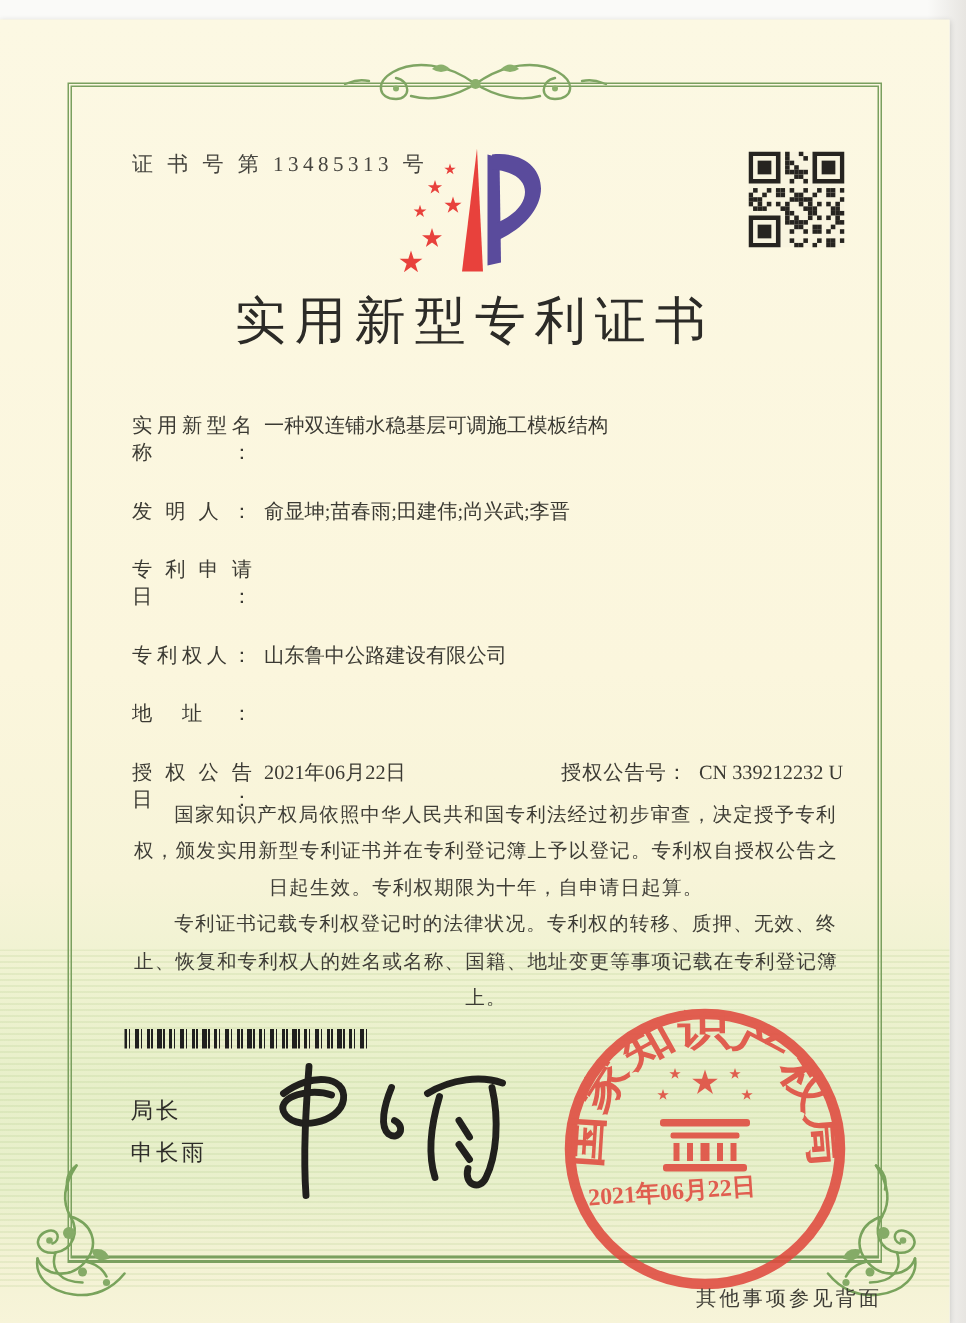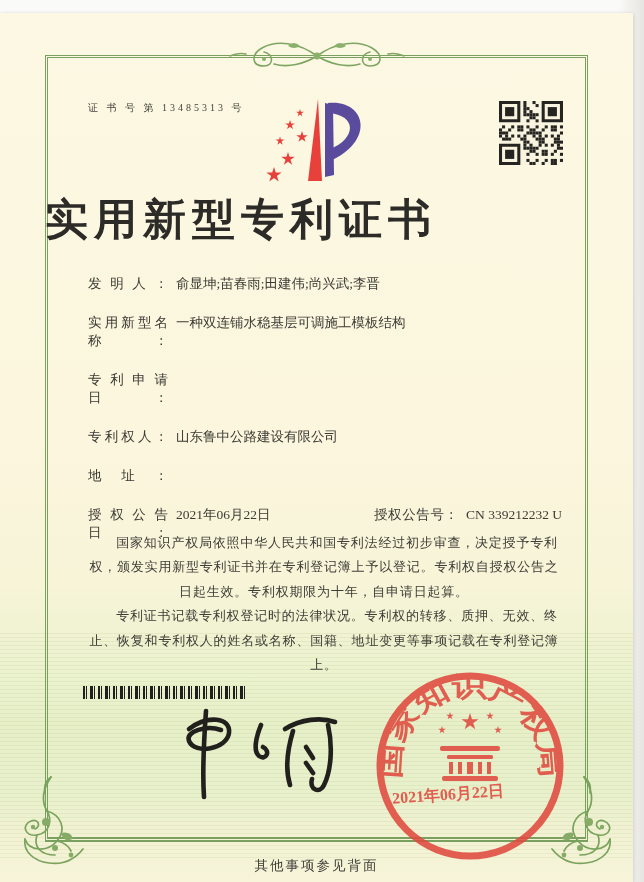--- a/index.html
+++ b/index.html
@@ -12,26 +12,26 @@
              linear-gradient(180deg,
                #fcf8e3 0%, #fbf6dd 50%, #f7f4d8 66%,
                #eef2d0 74%, #e7efc9 82%, #e9f0cc 90%,
                #f3f2d4 95%, #f7f4d9 100%);
            box-shadow:0 1px 4px rgba(0,0,0,.18); }
   .guilloche { position:absolute; left:0; top:620px; width:633px; height:225px;
            background:repeating-linear-gradient(180deg,
              rgba(140,180,95,.13) 0 1px, rgba(140,180,95,0) 1px 4px); }
   .frame { position:absolute; left:45px; top:42px; width:543px; height:787px;
            border:3px double #7aa05f; border-bottom-width:5px; }
-  .cert-no { position:absolute; left:88px; top:88px; font-size:10px;
+  .cert-no { position:absolute; left:88px; top:88px; font-size:14px;
              letter-spacing:3px; color:#45443e; }
   .logo { position:absolute; left:264px; top:84px; }
   .qr { position:absolute; left:499px; top:88px; }
-  .title { position:absolute; left:45px; top:178px; width:543px; text-align:left;
-           font-size:43px; font-weight:700; letter-spacing:6px; color:#2c2b27; }
+  .title { position:absolute; left:45px; top:178px; width:543px; text-align:center;
+           font-size:34px; font-weight:400; letter-spacing:6px; color:#2c2b27; }
   .fields { position:absolute; left:88px; top:262px; width:470px;
             font-size:13.5px; color:#3b3a33; }
   .field-row { display:flex; line-height:18px; margin-bottom:21px; position:relative; }
   .field-label { width:80px; flex:0 0 80px; text-align:justify; text-align-last:justify; }
   .field-value { padding-left:8px; white-space:nowrap; }
   .pair2 { position:absolute; left:271px; top:0; display:flex;margin-left:15px; }
   .pair2 .field-label { width:84px; flex:0 0 84px; }
   .paras { position:absolute; left:88px; top:518px; width:472px; font-size:13px;
            line-height:1.88; letter-spacing:.8px; color:#3e3d36; }
   .paras p { text-indent:2em;text-align:center; }
@@ -40,21 +40,21 @@
                #20201e 0 2px, transparent 2px 3px, #20201e 3px 4px,
                transparent 4px 7px, #20201e 7px 10px, transparent 10px 11px,
                #20201e 11px 12px, transparent 12px 15px); }
   .director { position:absolute; left:87px; top:718px; font-size:15px;
               color:#2e2d29; font-family:"Liberation Sans","DejaVu Sans",sans-serif; }
   .director div { margin-bottom:9px; letter-spacing:2px; }
   .sig { position:absolute; left:173px; top:686px; }
   .seal { position:absolute; left:370px; top:653px; opacity:.88; }
   .page-num { position:absolute; left:45px; top:806px; width:543px; text-align:center;
               font-size:13px; color:#45443e; letter-spacing:1px; }
-  .back-note { position:absolute; left:45px; top:844px; width:543px; text-align:center;
+  .back-note { position:absolute; left:45px; top:844px; width:543px; text-align:right;
                font-size:13.5px; color:#3e3d36; letter-spacing:2px; }
   .orn-top { position:absolute; left:228px; top:25px; }
   .orn-bl { position:absolute; left:13px; top:762px; }
   .orn-br { position:absolute; left:550px; top:762px; transform:scaleX(-1); }
   svg text { font-family:"Liberation Serif","DejaVu Serif",serif; }
 </style>
 </head>
 <body>
 
 <div class="scan">
@@ -250,26 +250,26 @@
           <rect x="14" y="20" width="1" height="1"></rect>
           <rect x="17" y="20" width="1" height="1"></rect>
           <rect x="18" y="20" width="1" height="1"></rect>
         </g>
     </svg>
 
     <div class="title">实用新型专利证书</div>
 
     <div class="fields">
       <div class="field-row">
+        <span class="field-label">实用新型名称：</span>
+        <span class="field-value">一种双连铺水稳基层可调施工模板结构</span>
+      </div>
+      <div class="field-row">
         <span class="field-label">发明人：</span>
         <span class="field-value">俞显坤;苗春雨;田建伟;尚兴武;李晋</span>
-      </div>
-      <div class="field-row">
-        <span class="field-label">实用新型名称：</span>
-        <span class="field-value">一种双连铺水稳基层可调施工模板结构</span>
       </div>
       <div class="field-row">
         <span class="field-label">专利申请日：</span>
       </div>
       <div class="field-row">
         <span class="field-label">专利权人：</span>
         <span class="field-value">山东鲁中公路建设有限公司</span>
       </div>
       <div class="field-row">
         <span class="field-label">地址：</span>
@@ -284,20 +284,24 @@
       </div>
     </div>
 
     <div class="paras">
       <p>国家知识产权局依照中华人民共和国专利法经过初步审查，决定授予专利权，颁发实用新型专利证书并在专利登记簿上予以登记。专利权自授权公告之日起生效。专利权期限为十年，自申请日起算。</p>
       <p>专利证书记载专利权登记时的法律状况。专利权的转移、质押、无效、终止、恢复和专利权人的姓名或名称、国籍、地址变更等事项记载在专利登记簿上。</p>
     </div>
 
     <div class="barcode"></div>
 
+    <div class="director">
+      <div>局长</div>
+      <div>申长雨</div>
+    </div>
 
     <svg class="sig" width="168" height="104" viewBox="0 0 168 104">
       <g stroke="#21201d" stroke-width="4.6" fill="none" stroke-linecap="round" stroke-linejoin="round">
         <path d="M16,30 C34,16 58,18 56,34 C54,50 22,56 16,42 C12,32 34,26 48,31"></path>
         <path d="M33,12 C31,40 29,70 31,98"></path>
         <path d="M88,26 C83,38 80,52 86,57 C93,62 98,52 90,48"></path>
         <path d="M112,30 C128,20 148,18 162,23"></path>
         <path d="M120,32 C114,52 112,70 117,86"></path>
         <path d="M155,26 C160,48 158,72 151,86 C147,95 136,91 139,80"></path>
         <path d="M133,48 l7,11"></path>

